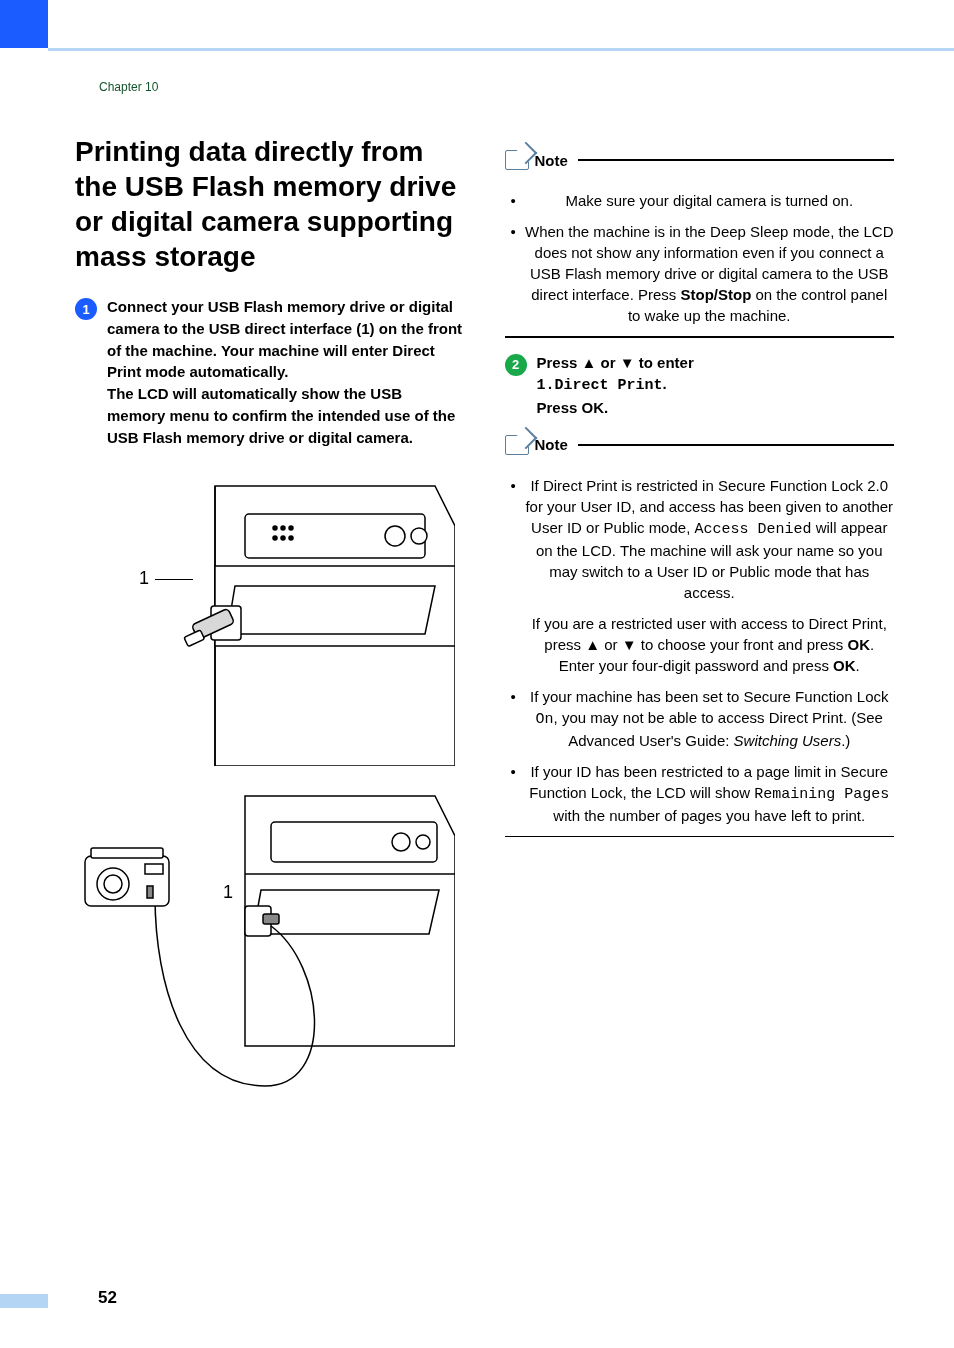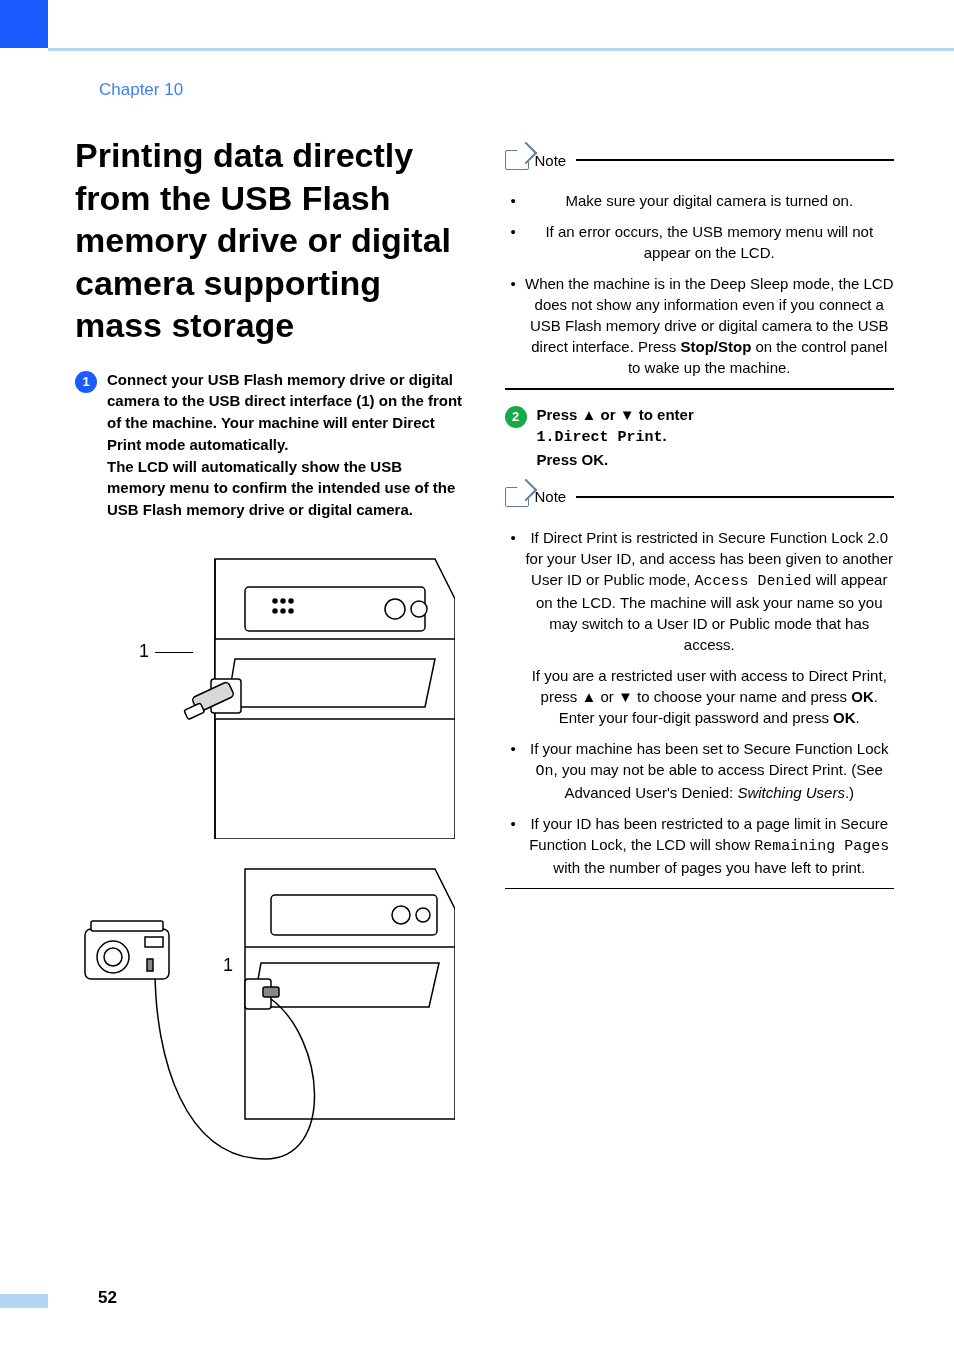--- a/index.html
+++ b/index.html
@@ -23,34 +23,34 @@
     top: 48px;
     left: 48px;
     right: 0;
     height: 3px;
     background: #b5d5f5;
   }
   .chapter-label {
     position: absolute;
     top: 80px;
     left: 99px;
-    font-size: 17px;
-    color: #3b82f6;
+    font-size: 12px;
+    color: #14532d;
   }
   .content {
     position: absolute;
     top: 134px;
     left: 75px;
     right: 60px;
     display: flex;
     gap: 40px;
   }
   .col { flex: 1; min-width: 0; }
   .section-title {
-    font-size: 34px;
+    font-size: 28px;
     font-weight: bold;
     line-height: 1.25;
     margin-bottom: 22px;
   }
   .step { display: flex; gap: 10px; margin-bottom: 14px; }
   .step-bullet {
     flex: 0 0 22px;
     width: 22px; height: 22px;
     border-radius: 50%;
     color: #fff;
@@ -79,21 +79,21 @@
   .note-icon::before {
     content: "";
     position: absolute;
     right: -6px; top: -6px;
     width: 14px; height: 14px;
     border-top: 2px solid #5a7ea0;
     border-right: 2px solid #5a7ea0;
     transform: rotate(45deg);
     background: #fff;
   }
-  .note-label { font-weight: normal; }
+  .note-label { font-weight: bold; }
   .note-rule {
     flex: 1;
     height: 1.5px;
     background: #000;
     margin-left: 4px;
   }
   .note-list { list-style: none; padding-left: 6px; margin-top: 20px; text-align: center; }
   .note-list > li {
     position: relative;
     padding-left: 14px;
@@ -238,21 +238,20 @@
   <div class="col">
 
     <div class="note-block">
       <div class="note-header">
         <span class="note-icon"></span>
         <span class="note-label">Note</span>
         <span class="note-rule"></span>
       </div>
       <ul class="note-list">
         <li>Make sure your digital camera is turned on.</li>
-        <li>If an error occurs, the USB memory menu will not appear on the LCD.</li>
         <li>
           <span>When the machine is in the Deep Sleep mode, the LCD does not show any information even if you connect a USB Flash memory drive or digital camera to the USB direct interface. Press </span><b>Stop/Stop</b><span> on the control panel to wake up the machine.</span>
         </li>
       </ul>
       <div class="note-end-rule"></div>
     </div>
 
     <div class="step">
       <div class="step-bullet b2">2</div>
       <div class="step-body">
@@ -265,25 +264,25 @@
     <div class="note-block">
       <div class="note-header">
         <span class="note-icon"></span>
         <span class="note-label">Note</span>
         <span class="note-rule"></span>
       </div>
       <ul class="note-list">
         <li>
           <span>If Direct Print is restricted in Secure Function Lock 2.0 for your User ID, and access has been given to another User ID or Public mode, </span><span class="mono">Access Denied</span><span> will appear on the LCD. The machine will ask your name so you may switch to a User ID or Public mode that has access.</span>
           <p class="extra">
-            <span>If you are a restricted user with access to Direct Print, press </span><span>▲</span><span> or </span><span>▼</span><span> to choose your name and press </span><b>OK</b><span>. Enter your four-digit password and press </span><b>OK</b><span>.</span>
+            <span>If you are a restricted user with access to Direct Print, press </span><span>▲</span><span> or </span><span>▼</span><span> to choose your front and press </span><b>OK</b><span>. Enter your four-digit password and press </span><b>OK</b><span>.</span>
           </p>
         </li>
         <li>
-          <span>If your machine has been set to Secure Function Lock </span><span class="mono">On</span><span>, you may not be able to access Direct Print. (See Advanced User's Denied: </span><i>Switching Users</i><span>.)</span>
+          <span>If your machine has been set to Secure Function Lock </span><span class="mono">On</span><span>, you may not be able to access Direct Print. (See Advanced User's Guide: </span><i>Switching Users</i><span>.)</span>
         </li>
         <li>
           <span>If your ID has been restricted to a page limit in Secure Function Lock, the LCD will show </span><span class="mono">Remaining Pages</span><span> with the number of pages you have left to print.</span>
         </li>
       </ul>
       <div class="note-end-rule"></div>
     </div>
 
   </div>
 </div>

